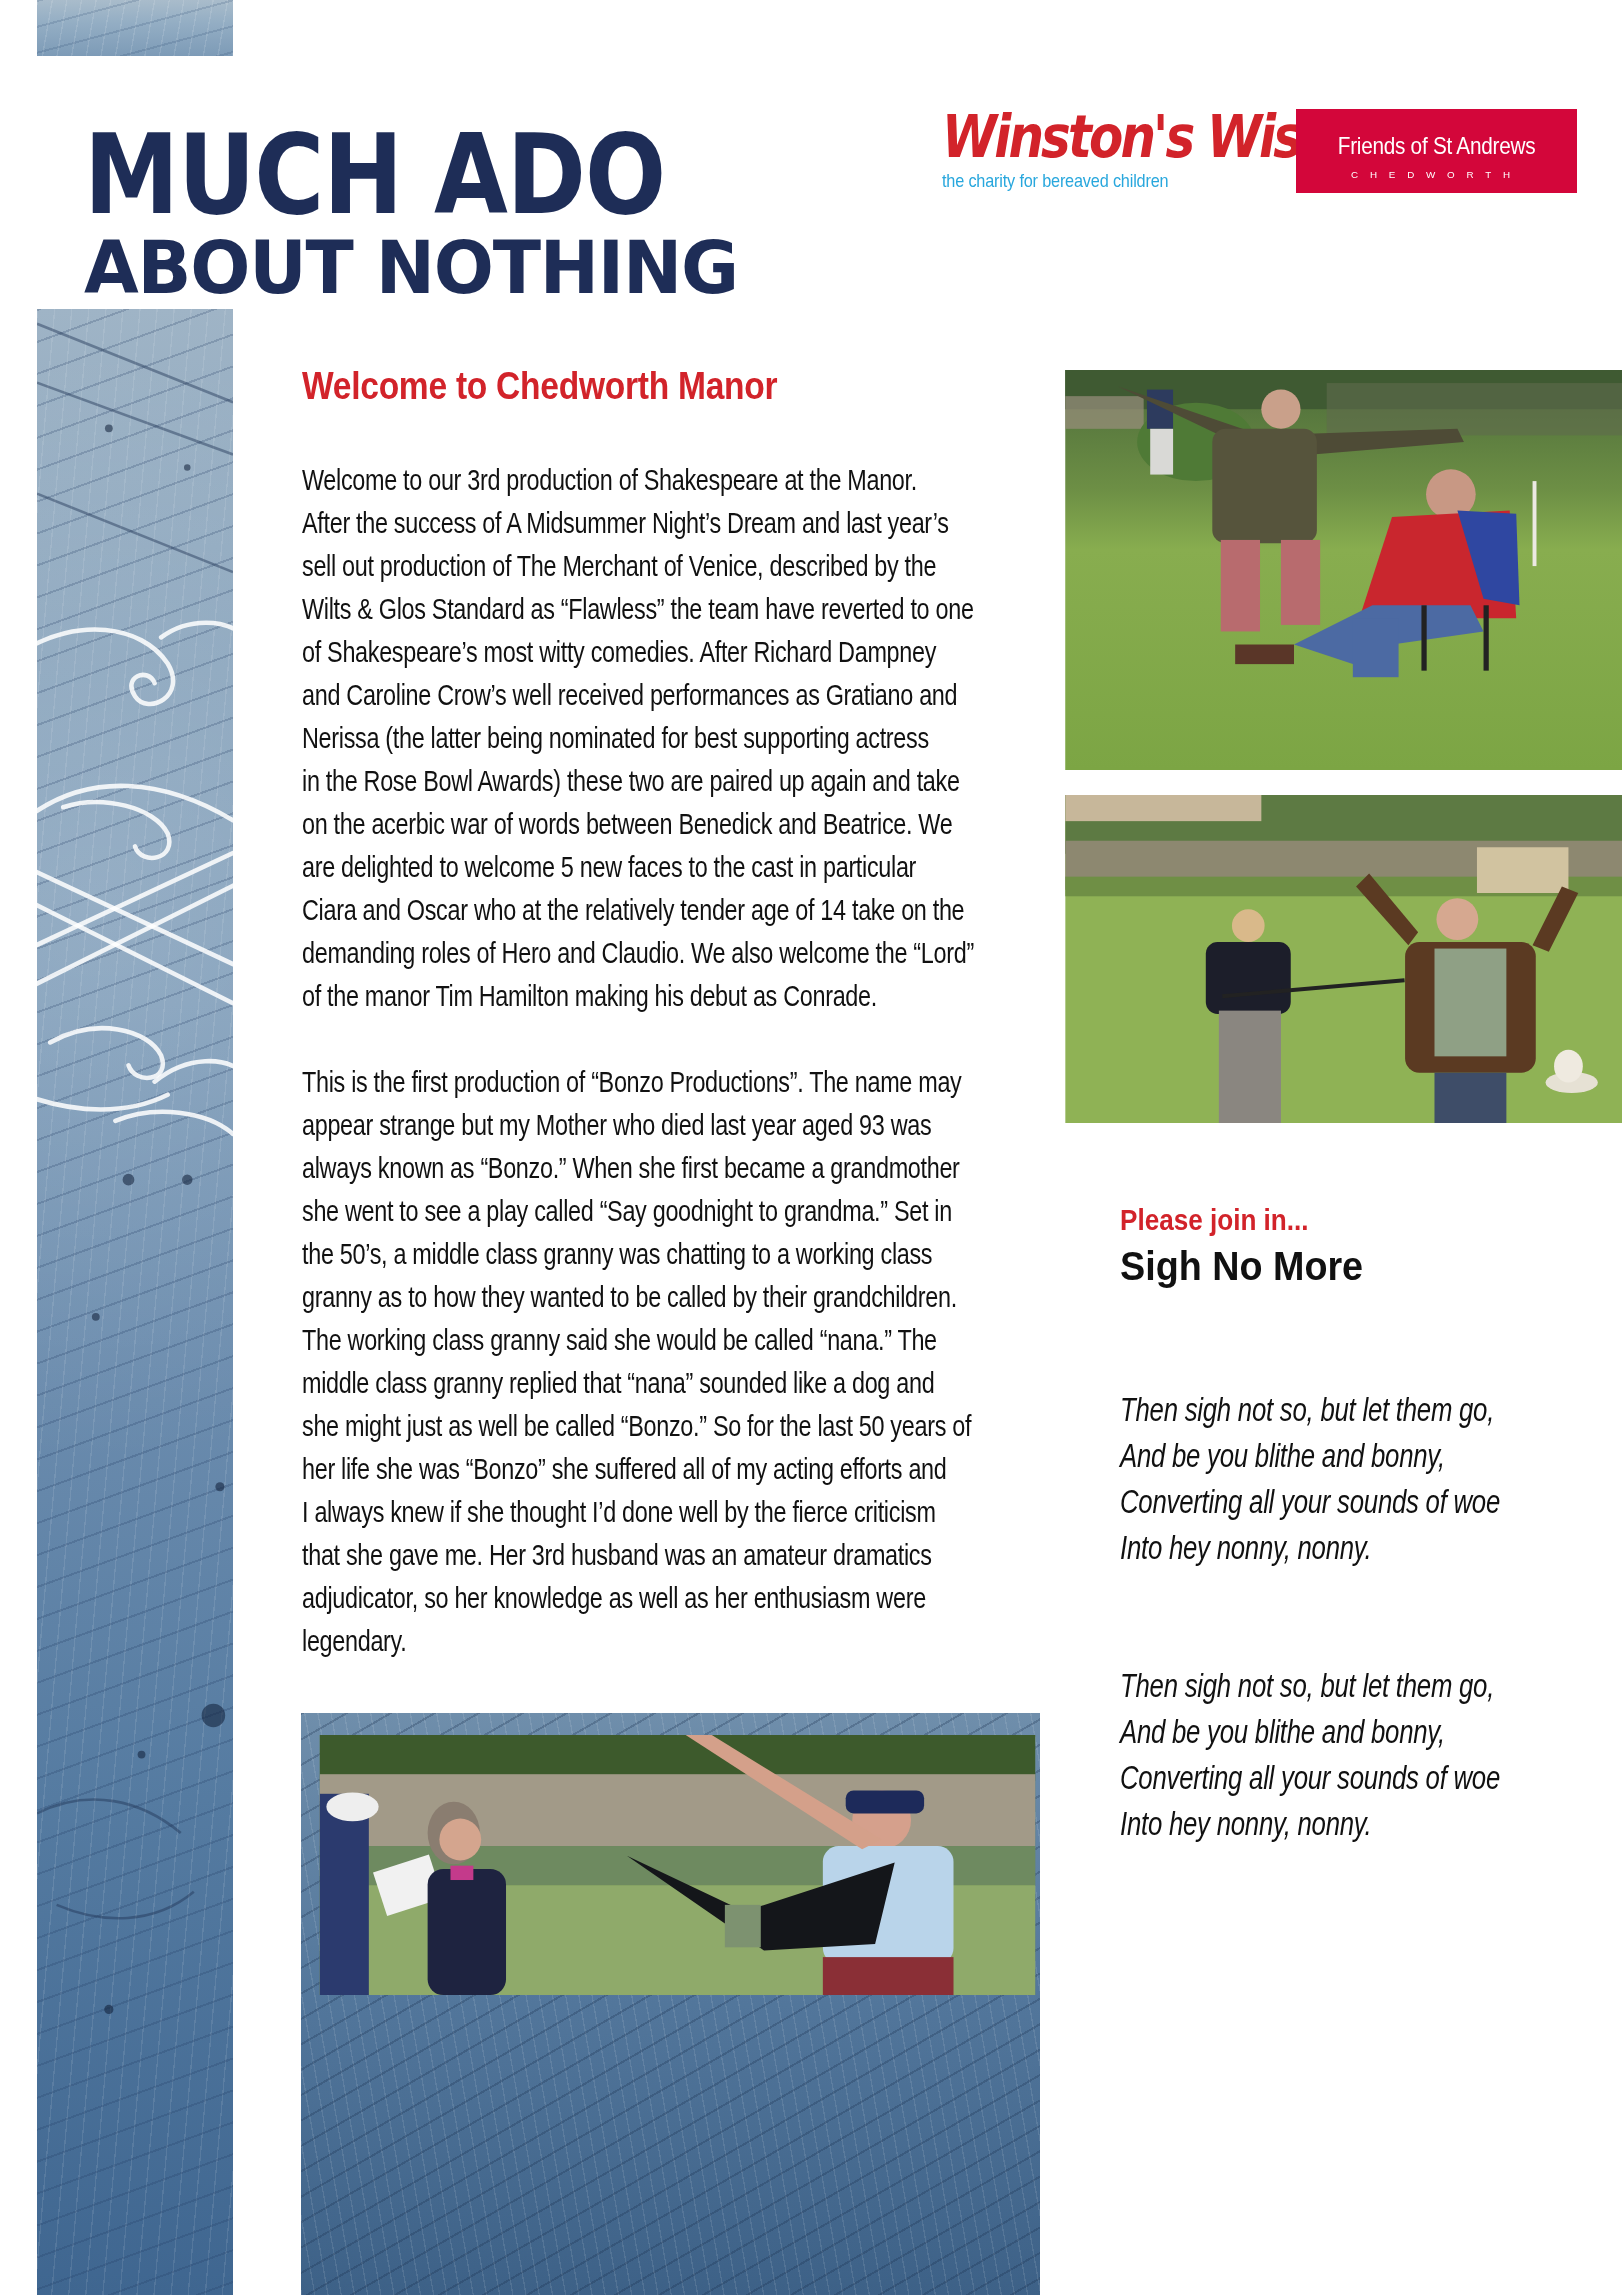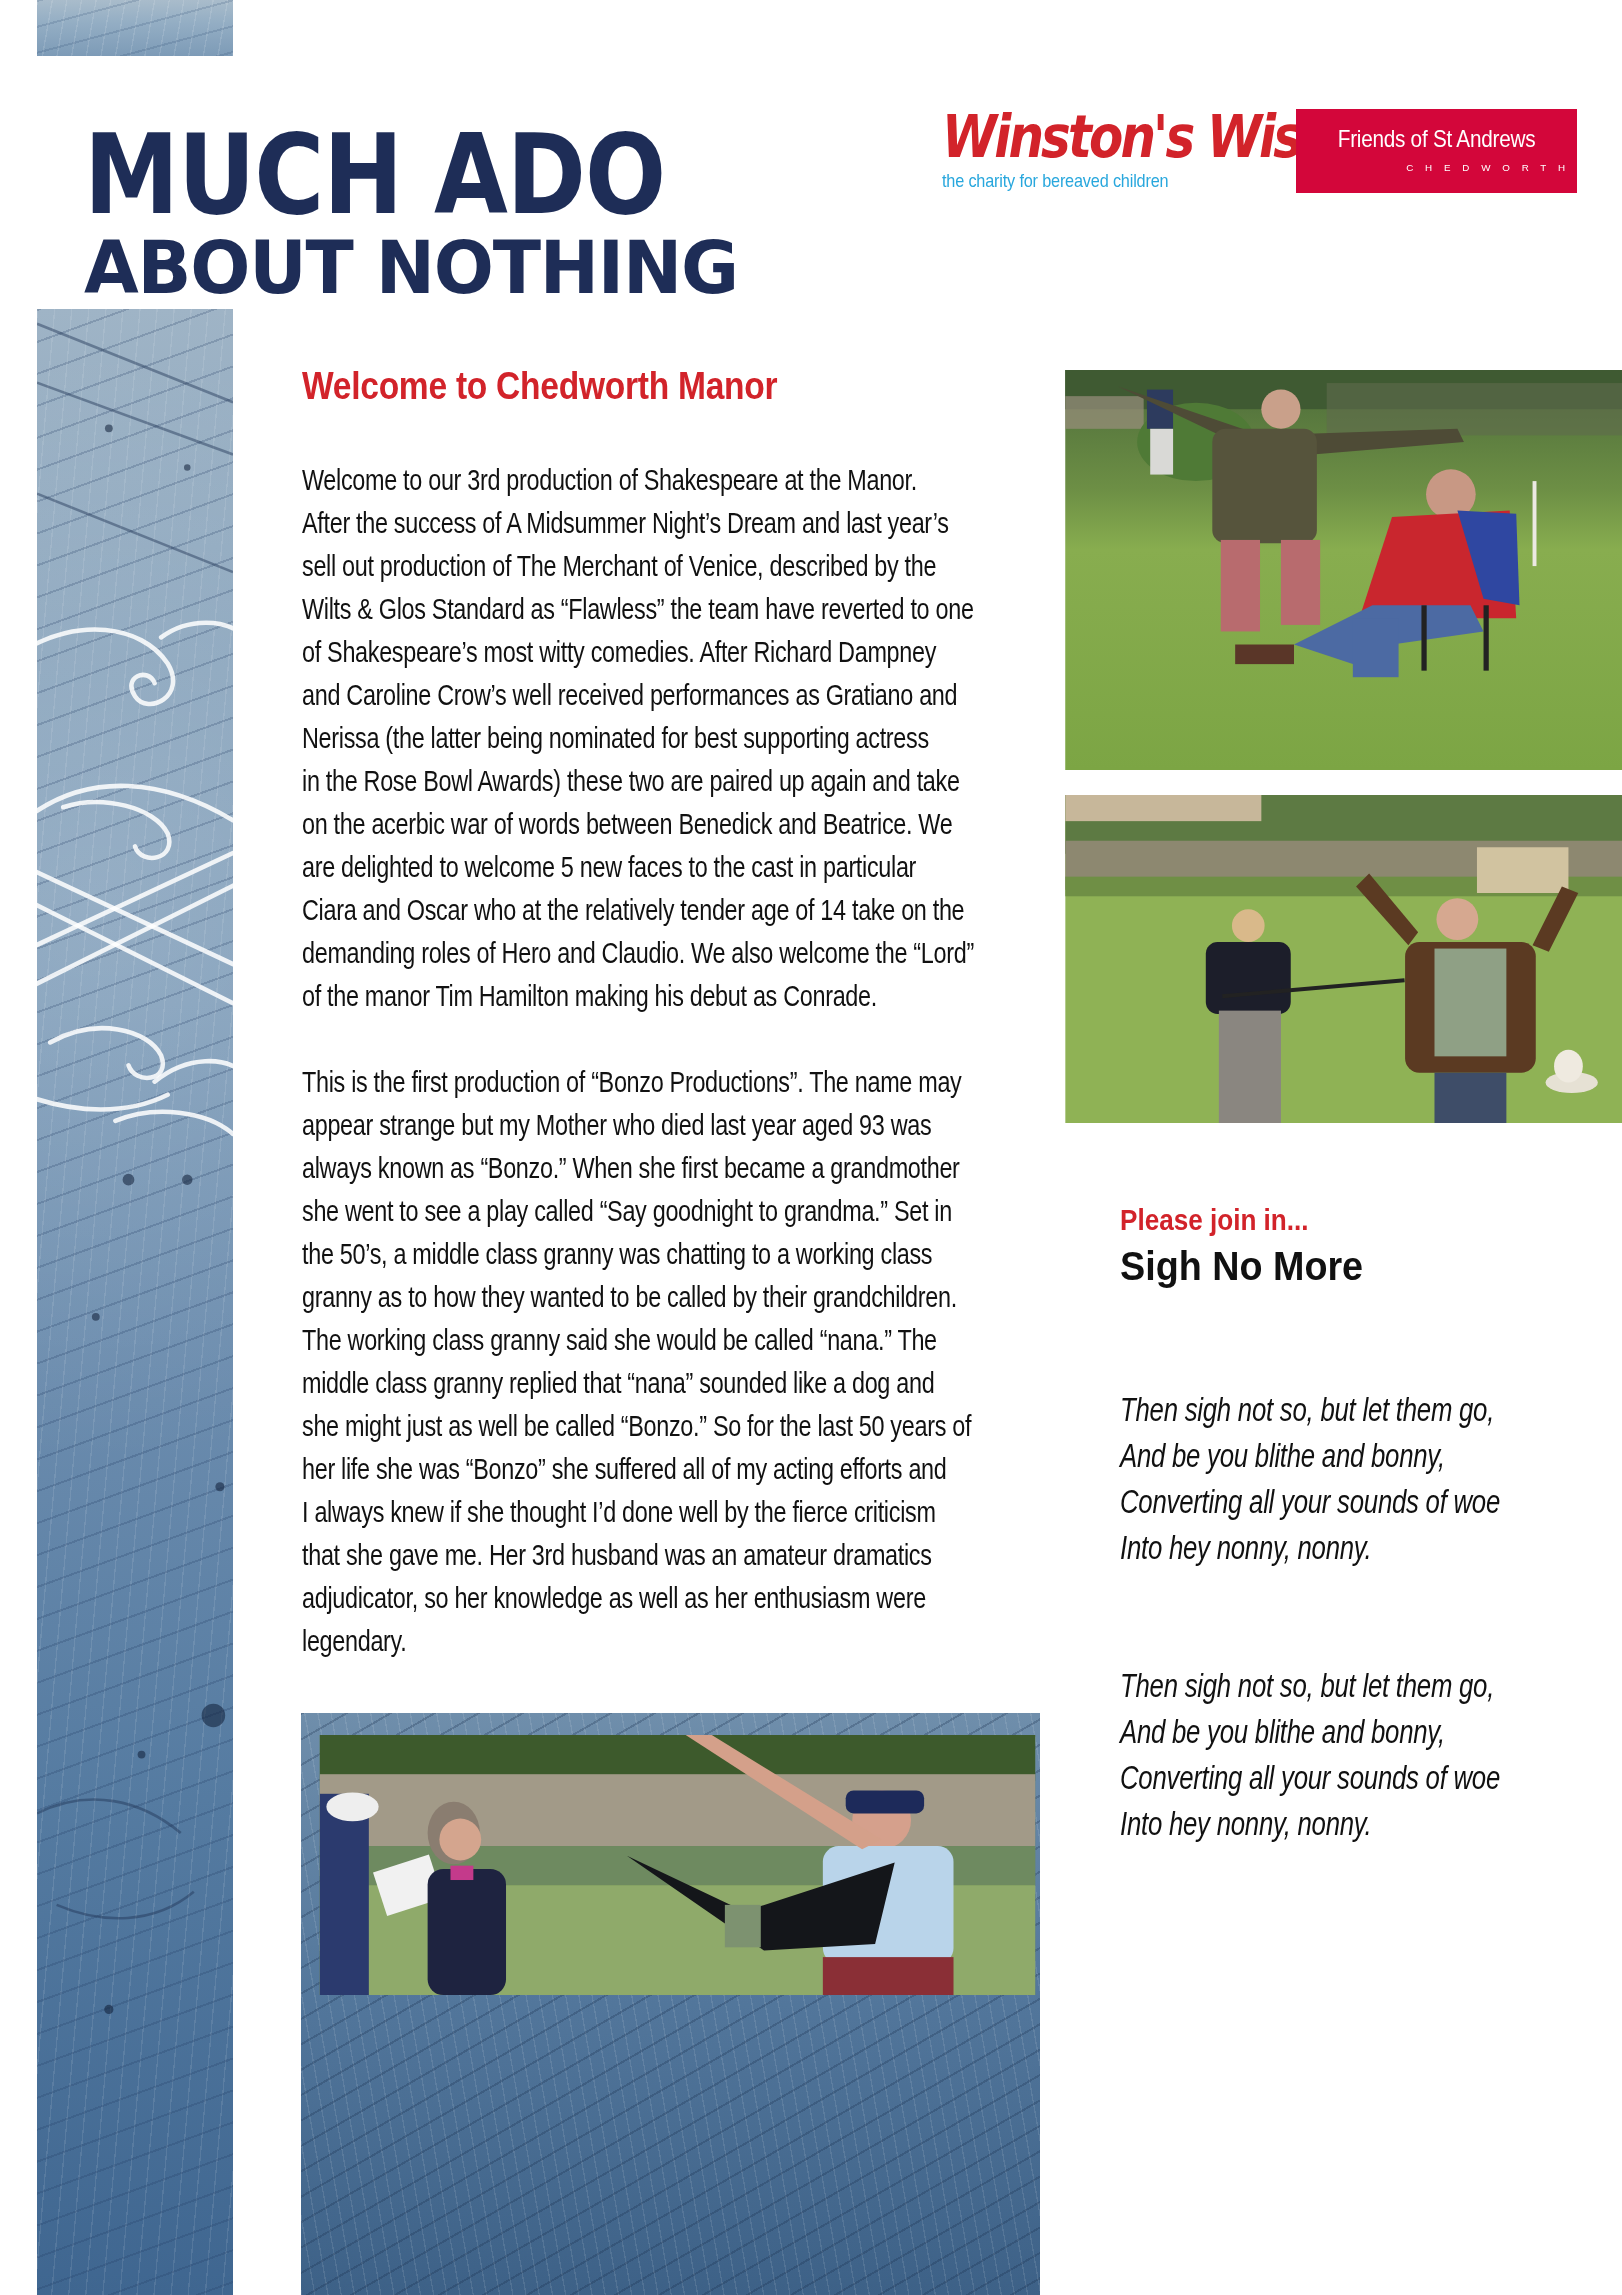--- a/index.html
+++ b/index.html
@@ -40,24 +40,24 @@
   #title-2 { font-size: 73px; transform: scaleX(0.97); margin-top: 1.3px; }
 
   #winston { left: 942px; top: 108px; width: 288px; }
   #winston-name { font-family: "DejaVu Sans", sans-serif; font-style: italic; font-weight: bold;
                   color: #d2232a; font-size: 58px; letter-spacing: -3.3px; line-height: 1;
                   transform: scaleX(0.86); transform-origin: left top; white-space: nowrap; display: block; }
   #winston-tag { color: #28a7dd; font-size: 17.7px; margin-top: 5.2px; letter-spacing: -0.2px;
                  transform: scaleX(0.92); transform-origin: left top; white-space: nowrap; display: block; }
 
   #friends { left: 1296px; top: 109px; width: 281px; height: 84px; background: #d3063a;
-             color: #fff; text-align: center; box-sizing: border-box; padding-top: 17px; }
+             color: #fff; text-align: center; box-sizing: border-box; padding-top: 24px; }
   #friends-name { font-size: 23.6px; display: block; letter-spacing: -0.3px;
                   transform: scaleX(0.88); white-space: nowrap; }
-  #friends-sub { font-size: 9.8px; letter-spacing: 11.8px; display: block; margin-top: 9.2px; text-align: right; }
+  #friends-sub { font-size: 9.8px; letter-spacing: 11.8px; display: block; margin-top: 9.2px; }
 
   #welcome-heading { left: 302px; top: 364px; font-size: 39px; font-weight: bold; color: #d2232a;
                      white-space: nowrap; transform: scaleX(0.86); transform-origin: left top; letter-spacing: -0.3px; }
 
   #body { left: 302px; top: 458px; width: 746px; }
   .body-line { font-size: 30px; line-height: 43px; white-space: nowrap; display: block;
                transform: scaleX(0.78); transform-origin: left center; letter-spacing: -0.4px; height: 43px; }
   .para-gap { height: 43px; }
 
   .photo { overflow: hidden; }

